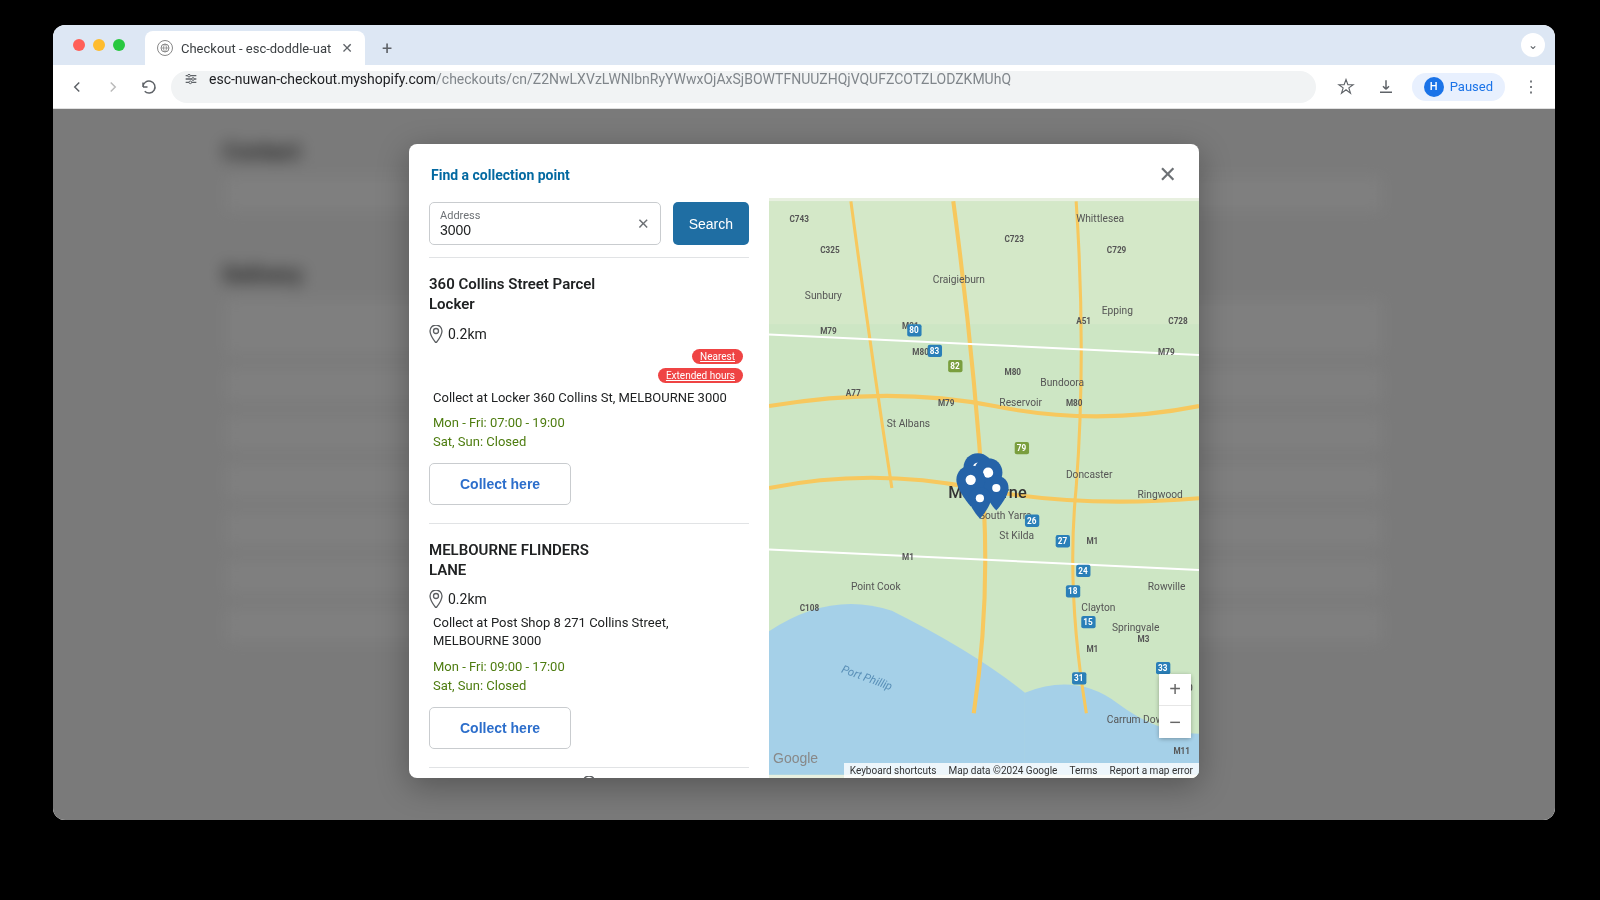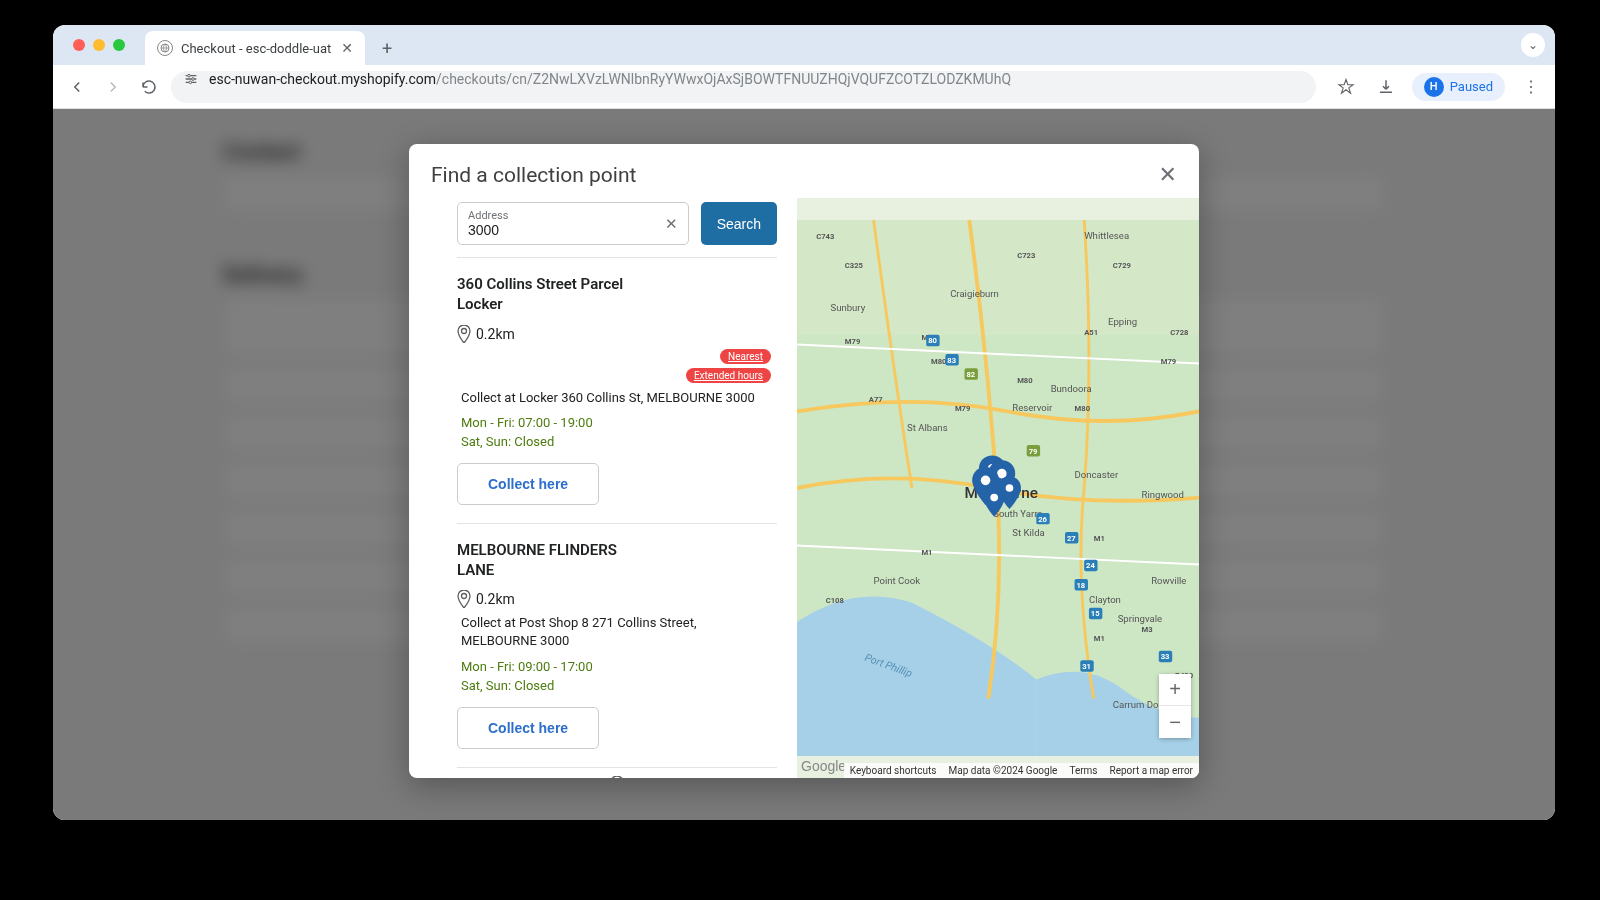--- a/index.html
+++ b/index.html
@@ -121,28 +121,27 @@
       box-shadow: 0 8px 32px rgba(0,0,0,0.3);
       display: flex;
       flex-direction: column;
     }
     .modal-header {
       display: flex;
       justify-content: space-between;
       align-items: center;
       padding: 18px 22px 10px;
     }
-    .modal-title { font-size: 21px; font-weight: 400; color: #404040; }
+    .modal-title { font-size: 14px; font-weight: 700; color: #0369a1; }
     .modal-close { font-size: 22px; color: #6d7175; cursor: pointer; background: none; border: none; }
     .modal-body {
       display: flex;
       padding: 0 0 0 20px;
       gap: 20px;
       height: 580px;
-      margin-left: 28px;
     }
     .left-panel {
       width: 320px;
       display: flex;
       flex-direction: column;
       overflow: hidden;
     }
     .search-row { display: flex; gap: 12px; margin-bottom: 12px; padding-top: 4px; }
     .search-input-wrap {
       flex: 1;
@@ -240,21 +239,21 @@
       display: flex;
       gap: 12px;
       padding: 2px 6px;
       font-size: 10px;
       color: #333;
       justify-content: space-between;
     }
     .map-footer span { cursor: pointer; }
     .google-logo {
       position: absolute;
-      bottom: 4px; left: 4px;
+      bottom: 12px; left: 4px;
       font-size: 14px;
       color: #888;
       font-weight: 500;
       font-family: 'Product Sans', Arial, sans-serif;
     }
     .road-shield { font-size: 8px; font-weight: bold; }
   </style>
 </head>
 <body>
 

